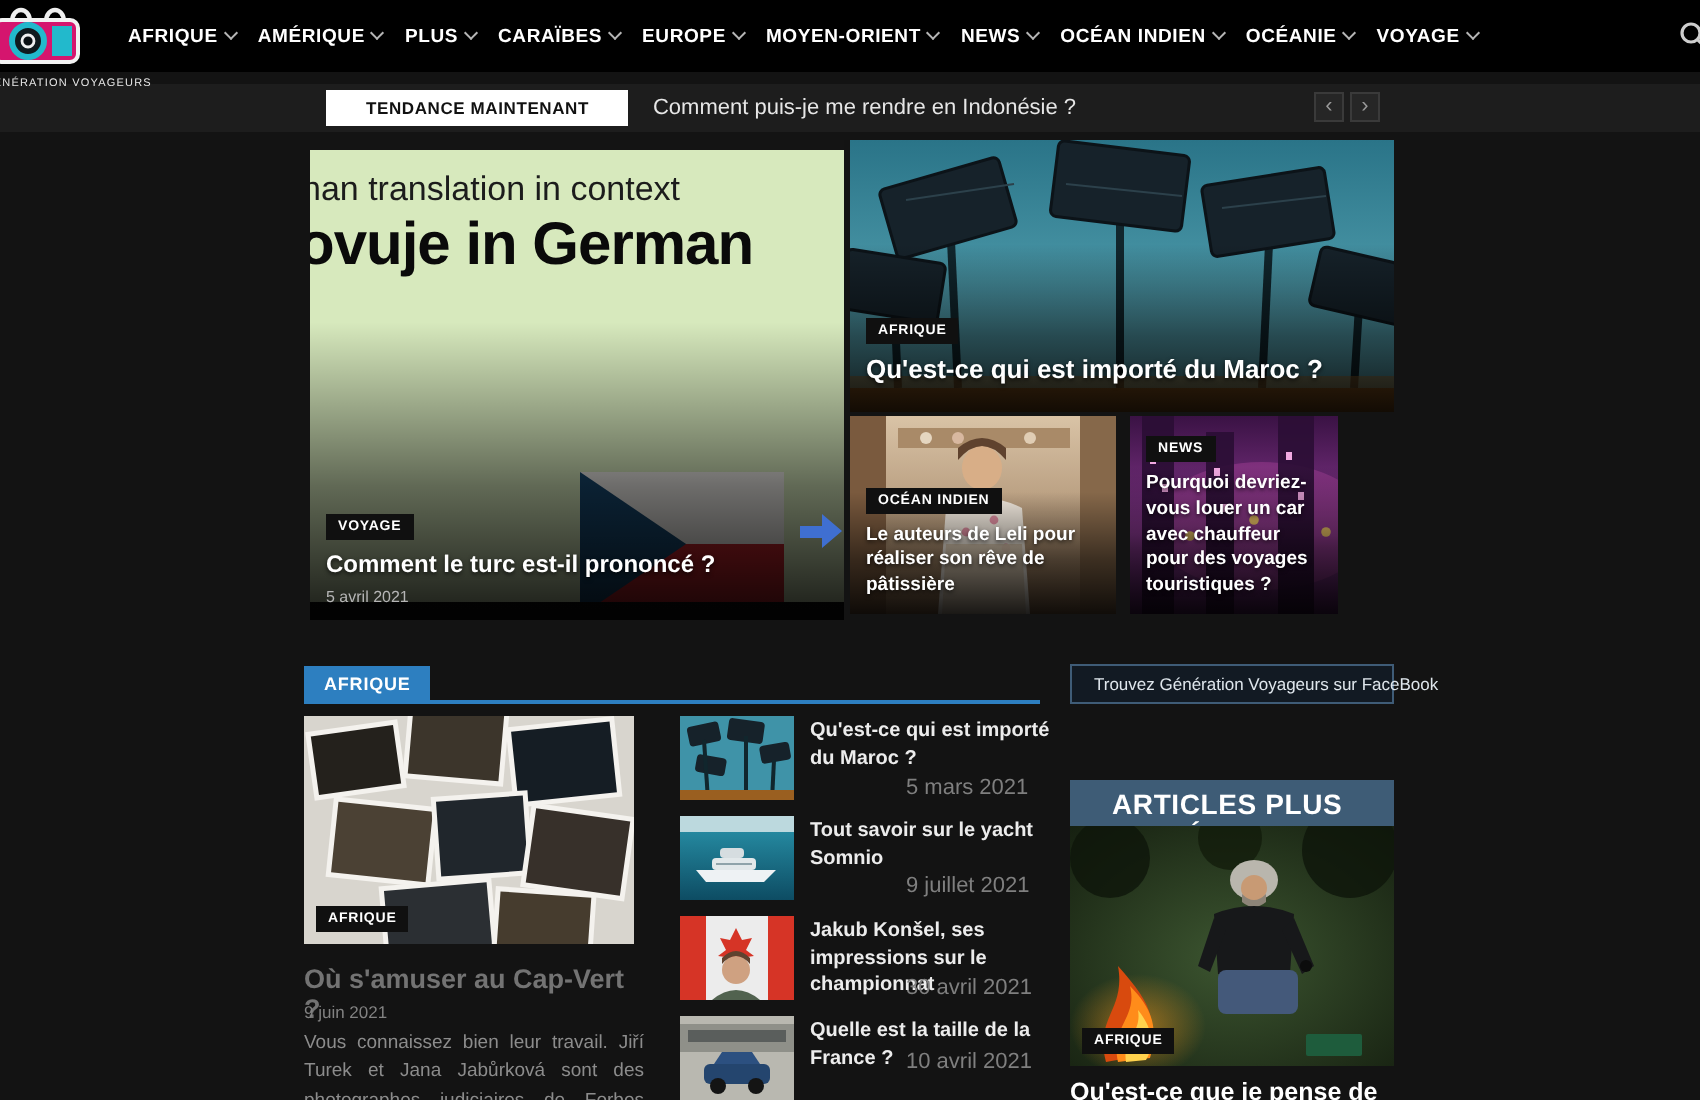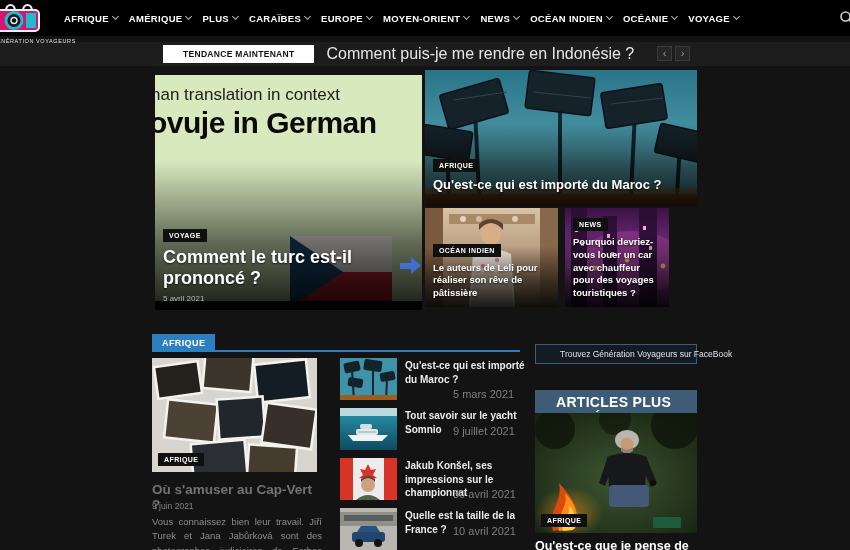--- a/index.html
+++ b/index.html
@@ -11,21 +11,21 @@
   .logo-text{font-size:5.5px;color:#e8e8e8;letter-spacing:.6px;margin-top:-1px;white-space:nowrap;}
   .menu{position:absolute;left:64px;top:0;height:36px;display:flex;align-items:center;gap:11px;}
   .menu-item{color:#fff;font-size:9.5px;font-weight:bold;letter-spacing:.3px;white-space:nowrap;cursor:pointer;display:flex;align-items:center;}
   .chev{display:inline-block;width:4px;height:4px;border-right:1.4px solid #b5b5b5;border-bottom:1.4px solid #b5b5b5;transform:rotate(45deg);margin-left:4px;margin-top:-3px;}
   .nav-search{position:absolute;right:-5px;top:10px;opacity:.9;cursor:pointer;}
 
   
   .trendbar{position:absolute;left:0;top:42px;width:850px;height:24px;background:#1d1d1d;}
   .trend-inner{position:absolute;left:163px;top:0;height:24px;display:flex;align-items:center;}
   .trend-badge{background:#fff;color:#111;font-size:8.5px;font-weight:bold;letter-spacing:.3px;padding:4px 20px;white-space:nowrap;}
-  .trend-headline{color:#e6e6e6;font-size:16px;margin-left:12px;white-space:nowrap;cursor:pointer;}
+  .trend-headline{color:#e6e6e6;font-size:11px;margin-left:12px;white-space:nowrap;cursor:pointer;}
   .trend-nav{position:absolute;right:160px;top:4px;display:flex;gap:3px;}
   .trend-btn{width:15px;height:15px;background:#262626;border:1px solid #3a3a3a;color:#9a9a9a;font-size:11px;line-height:13px;text-align:center;cursor:pointer;box-sizing:border-box;}
 
   
   .tile{position:absolute;overflow:hidden;cursor:pointer;}
   .tile-grad{position:absolute;left:0;right:0;bottom:0;height:62%;background:linear-gradient(180deg,rgba(0,0,0,0) 0%,rgba(0,0,0,.55)55%,rgba(0,0,0,.88) 100%);}
   .tile-text{position:absolute;left:8px;right:8px;bottom:7px;z-index:4;}
   .cat-badge{display:inline-block;background:#101010;color:#fff;font-size:7px;font-weight:bold;letter-spacing:.4px;padding:3px 6px;text-transform:uppercase;cursor:pointer;}
   .tile-title{color:#fff;font-weight:bold;margin-top:5px;text-shadow:0 1px 2px rgba(0,0,0,.7);}
   .tile-date{color:#b5b5b5;font-size:8px;margin-top:5px;}
@@ -35,21 +35,21 @@
   .slide-bottombar{position:absolute;left:0;bottom:0;width:100%;height:9px;background:#0e0e0e;}
   .slide-small{position:absolute;left:-4px;top:15px;color:#1c1c1c;font-size:17px;}
   .slide-big{position:absolute;left:-6px;top:36px;color:#0a0a0a;font-size:30px;font-weight:bold;letter-spacing:-.5px;white-space:nowrap;}
   .czflag{position:absolute;left:135px;top:166px;width:102px;height:72px;background:linear-gradient(180deg,#f2f0ec 0 50%,#c8242c 50% 100%);}
   .czflag::after{content:"";position:absolute;left:0;top:0;width:100%;height:100%;background:#17486f;clip-path:polygon(0 0,52% 50%,0 100%);}
   .slide-arrow{position:absolute;left:243px;top:185px;z-index:3;}
 
   .hero-sec{left:425px;top:70px;width:272px;height:136px;}
   .hero-ter1{left:425px;top:208px;width:133px;height:99px;}
   .hero-ter2{left:565px;top:208px;width:104px;height:99px;}
-  .t-main{font-size:18px;}
+  .t-main{font-size:12px;}
   .t-sec{font-size:13px;}
   .t-ter{font-size:9.5px;line-height:1.35;}
 
   
   .sec-head{position:absolute;left:152px;top:332px;width:368px;height:18px;border-bottom:2px solid #2d7fc0;}
   .sec-badge{display:inline-block;background:#2d7fc0;color:#fff;font-size:9px;font-weight:bold;letter-spacing:.4px;padding:4px 10px;cursor:pointer;}
 
   
   .feat-img{position:absolute;left:152px;top:358px;width:165px;height:114px;overflow:hidden;cursor:pointer;}
   .feat-badge{position:absolute;left:6px;bottom:6px;z-index:4;}
@@ -57,21 +57,21 @@
   .feat-date{position:absolute;left:152px;top:501px;color:#828282;font-size:8.5px;}
   .feat-excerpt{position:absolute;left:152px;top:515px;width:170px;color:#8c8c8c;font-size:9.5px;line-height:1.5;text-align:justify;}
 
   
   .list-item{position:absolute;left:340px;width:188px;height:46px;cursor:pointer;}
   .thumb{position:absolute;left:0;top:0;width:57px;height:42px;overflow:hidden;}
   .li-title{position:absolute;left:65px;top:1px;width:122px;color:#ececec;font-size:10px;font-weight:bold;line-height:1.35;}
   .li-date{position:absolute;left:65px;color:#7f7f7f;font-size:11px;padding-left:48px;}
 
   
-  .fb-box{position:absolute;left:535px;top:332px;width:162px;height:20px;border:1px solid #3f5c77;background:#121a23;color:#dfe6ec;font-size:8.5px;display:flex;align-items:center;padding-left:24px;box-sizing:border-box;cursor:pointer;white-space:nowrap;margin-top:12px;}
+  .fb-box{position:absolute;left:535px;top:332px;width:162px;height:20px;border:1px solid #3f5c77;background:#121a23;color:#dfe6ec;font-size:8.5px;display:flex;align-items:center;padding-left:11px;box-sizing:border-box;cursor:pointer;white-space:nowrap;}
   .pop-head{position:absolute;left:535px;top:390px;width:162px;height:17px;border-bottom:2px solid #3e5c76;}
   .pop-badge{display:inline-block;background:#3e5c76;color:#fff;font-size:14px;font-weight:bold;letter-spacing:.3px;padding:4px 21px;}
   .pop-img{position:absolute;left:535px;top:413px;width:162px;height:120px;overflow:hidden;cursor:pointer;}
   .pop-title{position:absolute;left:535px;top:539px;width:162px;color:#fff;font-size:12.5px;font-weight:bold;cursor:pointer;}
 </style>
 </head>
 <body>
 
 <div id="stage">
 
@@ -329,21 +329,21 @@
           </defs>
         <rect width="57" height="42" fill="url(#sea1)"></rect>
         <rect x="0" y="0" width="57" height="8" fill="#bcd9de"></rect>
         <path d="M8 27 L48 27 L42 33 L13 33 Z" fill="#eef2f4"></path>
         <rect x="16" y="21" width="22" height="6" rx="2" fill="#e2e8ea"></rect>
         <rect x="20" y="16" width="12" height="5" rx="2" fill="#d6dde0"></rect>
         <line x1="18" y1="24" x2="36" y2="24" stroke="#8fa3aa" stroke-width="1"></line>
       </svg>
     </div>
     <div class="li-title">Tout savoir sur le yacht Somnio</div>
-    <div class="li-date" style="top:17px;">9 juillet 2021</div>
+    <div class="li-date" style="top:29px;">9 juillet 2021</div>
   </div>
 
   <div class="list-item" style="top:458px;">
     <div class="thumb">
       <svg width="57" height="42" viewBox="0 0 57 42">
         <rect width="57" height="42" fill="#ececec"></rect>
         <rect x="0" y="0" width="13" height="42" fill="#d63426"></rect>
         <rect x="44" y="0" width="13" height="42" fill="#d63426"></rect>
         <path d="M28 6 L31 12 L36 11 L33 17 L37 20 L30 21 L28 27 L26 21 L19 20 L23 17 L20 11 L25 12 Z" fill="#d63426"></path>
         <circle cx="28" cy="27" r="7" fill="#cfa181"></circle>

